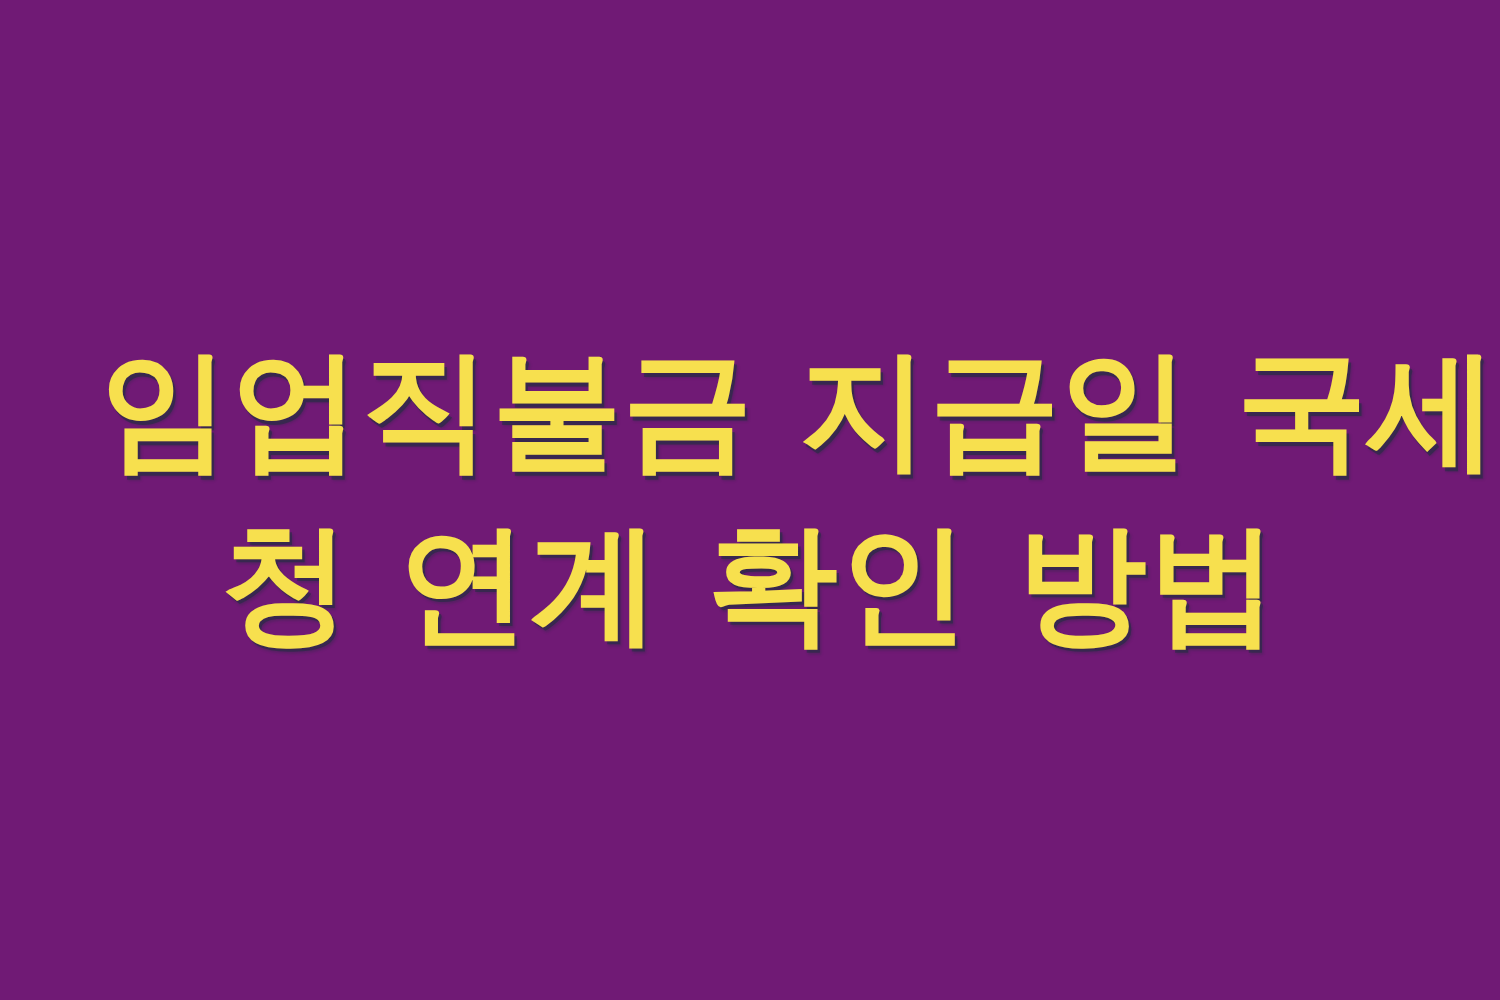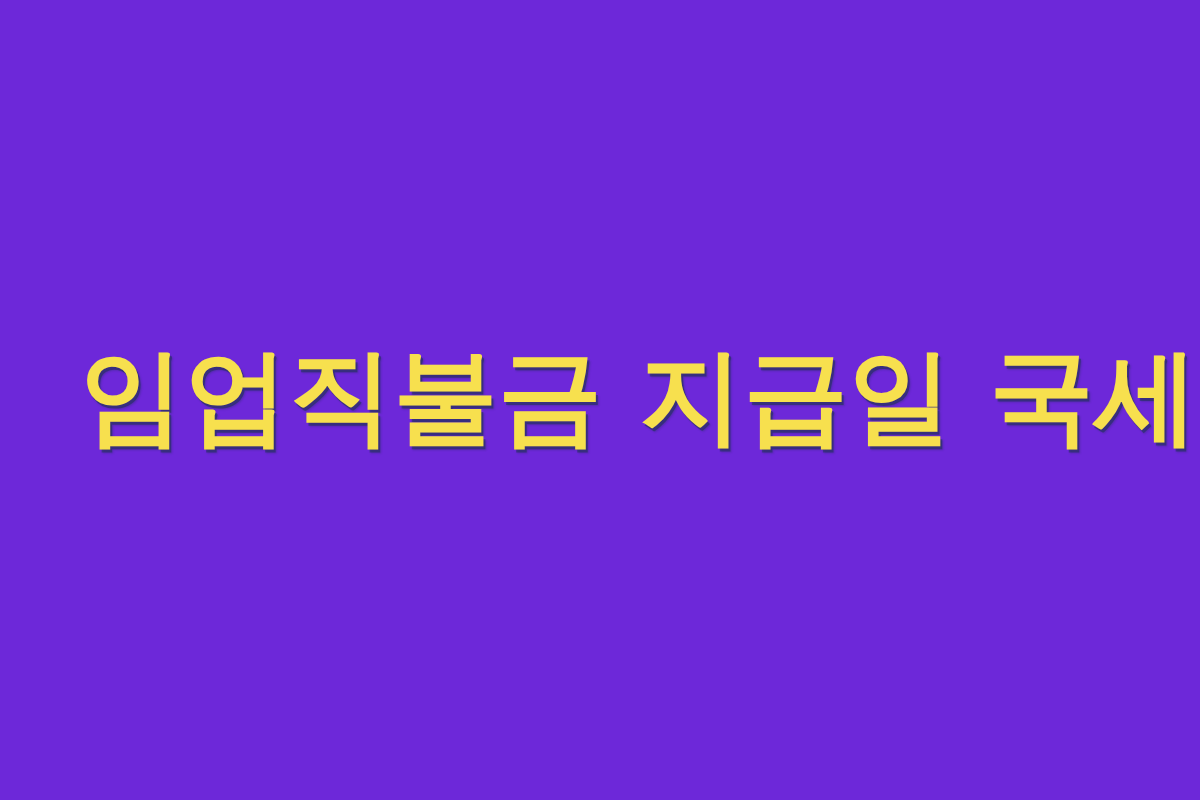--- a/index.html
+++ b/index.html
@@ -47,22 +47,23 @@
   }
 
   #headline-line-2 {
     
     letter-spacing: 1px;
   }
 </style>
 </head>
 <body>
 
-<div id="banner-card" style="background-color: #6d28d9;">
+<div id="banner-card" style="background-color: #701a75;">
 
   <div id="headline-block">
 
     <span class="headline-line" id="headline-line-1" style="color: rgb(247, 224, 78);">임업직불금 지급일 국세</span>
 
+    <span class="headline-line" id="headline-line-2" style="color: rgb(247, 224, 78);">청 연계 확인 방법</span>
 
   </div>
 
 </div>
 
 </body></html>

